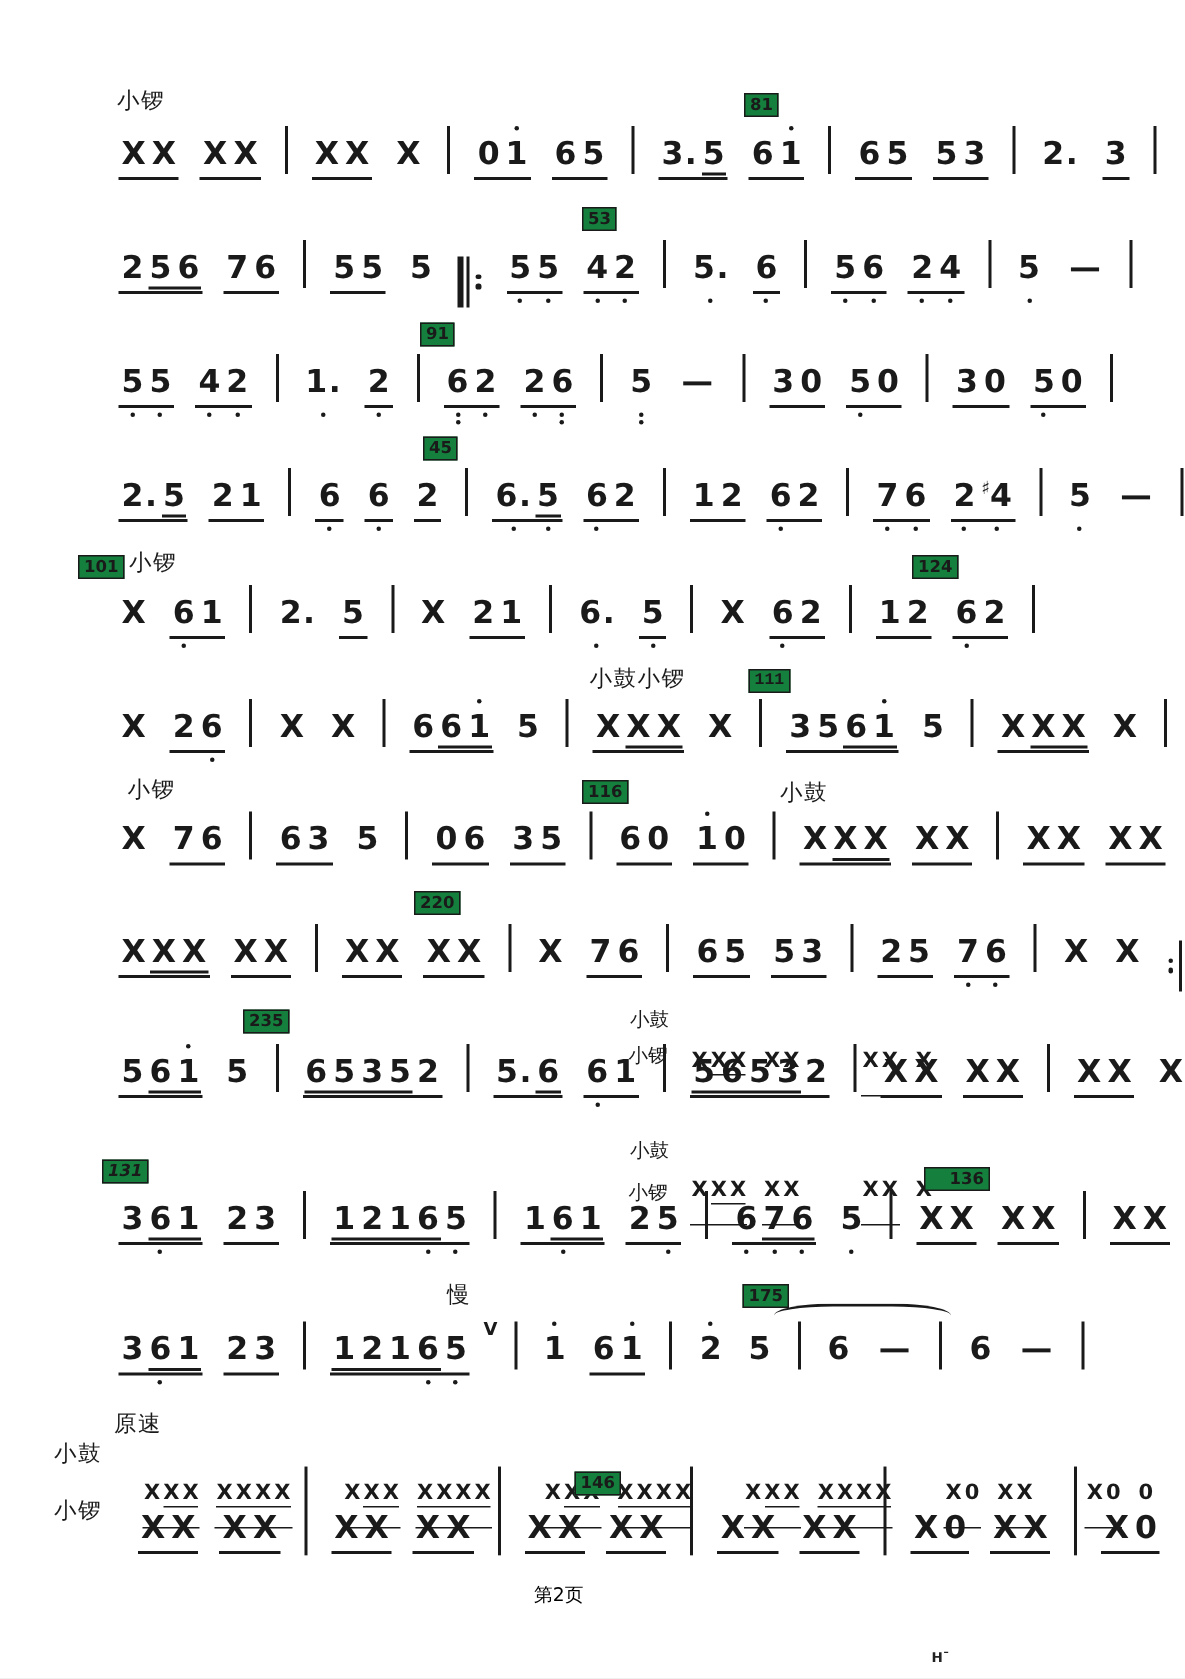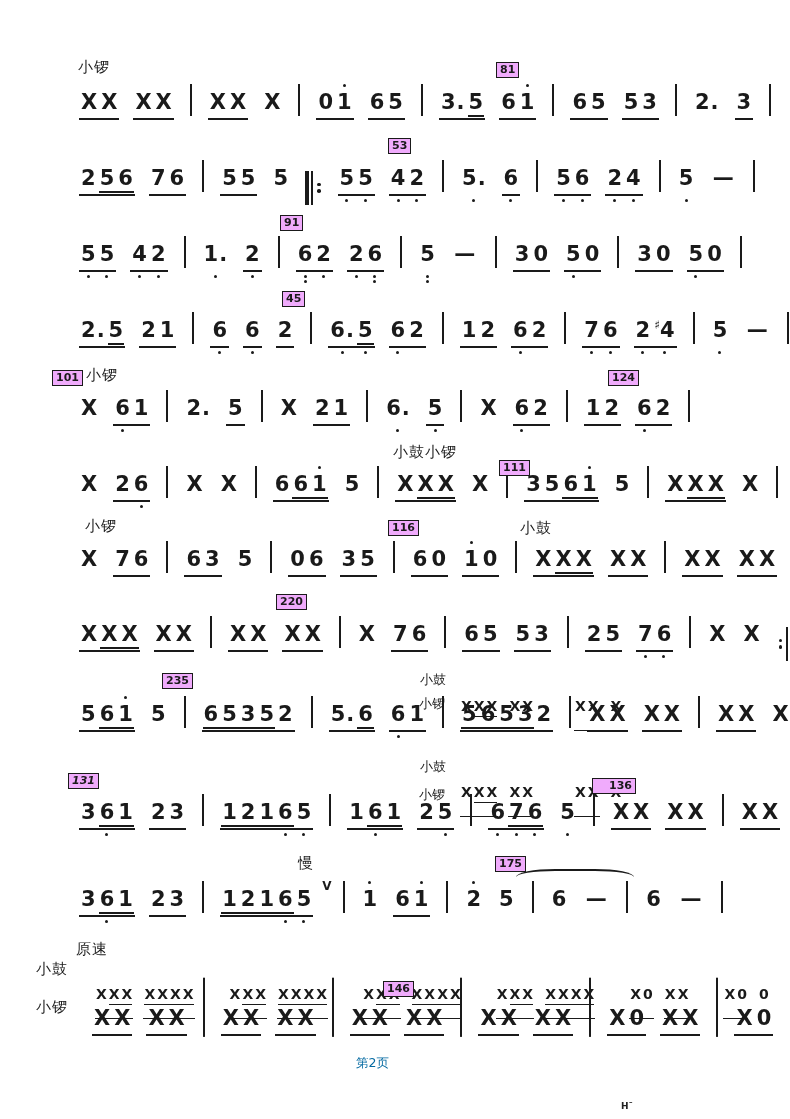--- a/index.html
+++ b/index.html
@@ -28,25 +28,25 @@
   .bar.tall{transform:scaleY(1.85);transform-origin:50% 82%;}
   .rpt{display:inline-block;vertical-align:-7px;margin:0 8px;}
   .rpt i{display:inline-block;background:#1a1a1a;height:34px;vertical-align:middle;}
   .rpt .thick{width:4px;}
   .rpt .thin{width:2px;margin:0 2px;}
   .rdots{display:inline-block;vertical-align:middle;margin:0 2px;}
   .rdots b{display:block;width:3.5px;height:3.5px;border-radius:50%;background:#1a1a1a;margin:3px 0;}
   .bv{font-size:12px;font-weight:bold;vertical-align:16px;margin:0 2px;}
   .spc{display:inline-block;}
   .mbox{position:absolute;border:1.5px solid #1a1a1a;font-size:11px;font-weight:bold;
-        padding:0 3px;line-height:14px;background:#f0abfc;}
+        padding:0 3px;line-height:14px;background:#15803d;}
   .lbl{position:absolute;font-size:15px;letter-spacing:1px;}
   .lbl.sm{font-size:13px;letter-spacing:0;}
   .arc{position:absolute;height:14px;border-top:2px solid #1a1a1a;border-radius:50%/ 12px;}
-  .footer{position:absolute;font-size:12.5px;color:#0369a1;}
+  .footer{position:absolute;font-size:12.5px;color:#000000;}
   .corner{position:absolute;font-size:9px;font-weight:bold;color:#222;}
 </style>
 </head>
 <body>
 
 <div class="page">
   <div id="score">
       <div class="row " style="top: 84px; left: 72px;"><span class="grp u1"><span class="note">X</span><span class="note">X</span></span><span class="grp u1"><span class="note">X</span><span class="note">X</span></span><span class="bar"></span><span class="grp u1"><span class="note">X</span><span class="note">X</span></span><span class="grp"><span class="note">X</span></span><span class="bar"></span><span class="grp u1"><span class="note">0</span><span class="note">1<span class="nda"></span></span></span><span class="grp u1"><span class="note">6</span><span class="note">5</span></span><span class="bar"></span><span class="grp u1"><span class="note">3<span class="aug">.</span></span><span class="sub"><span class="note">5</span></span></span><span class="grp u1"><span class="note">6</span><span class="note">1<span class="nda"></span></span></span><span class="bar"></span><span class="grp u1"><span class="note">6</span><span class="note">5</span></span><span class="grp u1"><span class="note">5</span><span class="note">3</span></span><span class="bar"></span><span class="grp"><span class="note">2<span class="aug">.</span></span></span><span class="grp u1"><span class="note">3</span></span><span class="bar"></span></div>
       <div class="row " style="top: 160px; left: 72px;"><span class="grp u1"><span class="note">2</span><span class="sub"><span class="note">5</span><span class="note">6</span></span></span><span class="grp u1"><span class="note">7</span><span class="note">6</span></span><span class="bar"></span><span class="grp u1"><span class="note">5</span><span class="note">5</span></span><span class="grp"><span class="note">5</span></span><span class="rpt"><i class="thick"></i><i class="thin"></i><span class="rdots"><b></b><b></b></span></span><span class="grp u1"><span class="note">5<span class="ndb"></span></span><span class="note">5<span class="ndb"></span></span></span><span class="grp u1"><span class="note">4<span class="ndb"></span></span><span class="note">2<span class="ndb"></span></span></span><span class="bar"></span><span class="grp"><span class="note">5<span class="aug">.</span><span class="ndb"></span></span></span><span class="grp u1"><span class="note">6<span class="ndb"></span></span></span><span class="bar"></span><span class="grp u1"><span class="note">5<span class="ndb"></span></span><span class="note">6<span class="ndb"></span></span></span><span class="grp u1"><span class="note">2<span class="ndb"></span></span><span class="note">4<span class="ndb"></span></span></span><span class="bar"></span><span class="grp"><span class="note">5<span class="ndb"></span></span></span><span class="grp"><span class="note dash">—</span></span><span class="bar"></span></div>
       <div class="row " style="top: 236px; left: 72px;"><span class="grp u1"><span class="note">5<span class="ndb"></span></span><span class="note">5<span class="ndb"></span></span></span><span class="grp u1"><span class="note">4<span class="ndb"></span></span><span class="note">2<span class="ndb"></span></span></span><span class="bar"></span><span class="grp"><span class="note">1<span class="aug">.</span><span class="ndb"></span></span></span><span class="grp u1"><span class="note">2<span class="ndb"></span></span></span><span class="bar"></span><span class="grp u1"><span class="note">6<span class="ndb"></span><span class="ndb2"></span></span><span class="note">2<span class="ndb"></span></span></span><span class="grp u1"><span class="note">2<span class="ndb"></span></span><span class="note">6<span class="ndb"></span><span class="ndb2"></span></span></span><span class="bar"></span><span class="grp"><span class="note">5<span class="ndb"></span><span class="ndb2"></span></span></span><span class="grp"><span class="note dash">—</span></span><span class="bar"></span><span class="grp u1"><span class="note">3</span><span class="note">0</span></span><span class="grp u1"><span class="note">5<span class="ndb"></span></span><span class="note">0</span></span><span class="bar"></span><span class="grp u1"><span class="note">3</span><span class="note">0</span></span><span class="grp u1"><span class="note">5<span class="ndb"></span></span><span class="note">0</span></span><span class="bar"></span></div>
@@ -64,32 +64,32 @@
       <div class="row " style="top: 1000px; left: 85px;"><span class="grp u1"><span class="note">X</span><span class="note">X</span></span><span class="grp u1"><span class="note">X</span><span class="note">X</span></span><span class="bar tall"></span><span class="grp u1"><span class="note">X</span><span class="note">X</span></span><span class="grp u1"><span class="note">X</span><span class="note">X</span></span><span class="bar tall"></span><span class="grp u1"><span class="note">X</span><span class="note">X</span></span><span class="grp u1"><span class="note">X</span><span class="note">X</span></span><span class="bar tall"></span><span class="grp u1"><span class="note">X</span><span class="note">X</span></span><span class="grp u1"><span class="note">X</span><span class="note">X</span></span><span class="bar tall"></span><span class="grp u1"><span class="note">X</span><span class="note">0</span></span><span class="grp u1"><span class="note">X</span><span class="note">X</span></span><span class="bar tall"></span><span class="grp u1"><span class="note">X</span><span class="note">0</span></span><span class="grp"><span class="note">0</span></span></div>
       <div class="lbl " style="left: 78px; top: 58px;">小锣</div>
       <div class="mbox" style="left: 496px; top: 62px;">81</div>
       <div class="mbox" style="left: 388px; top: 138px;">53</div>
       <div class="mbox" style="left: 280px; top: 215px;">91</div>
       <div class="mbox" style="left: 282px; top: 291px;">45</div>
       <div class="mbox" style="left: 52px; top: 370px;">101</div>
       <div class="lbl " style="left: 86px; top: 366px;">小锣</div>
       <div class="mbox" style="left: 608px; top: 370px;">124</div>
       <div class="lbl " style="left: 393px; top: 443px;">小鼓小锣</div>
-      <div class="mbox" style="left: 499px; top: 460px;">111</div>
+      <div class="mbox" style="left: 499px; top: 446px; font-family: Liberation Mono, monospace;">111</div>
       <div class="lbl " style="left: 85px; top: 517px;">小锣</div>
       <div class="mbox" style="left: 388px; top: 520px;">116</div>
       <div class="lbl " style="left: 520px; top: 519px;">小鼓</div>
       <div class="mbox" style="left: 276px; top: 594px;">220</div>
       <div class="mbox" style="left: 162px; top: 673px;">235</div>
       <div class="lbl sm" style="left: 420px; top: 671px;">小鼓</div>
       <div class="lbl sm" style="left: 419px; top: 695px;">小锣</div>
       <div class="mbox" style="left: 68px; top: 773px; font-style: italic;">131</div>
       <div class="lbl sm" style="left: 420px; top: 758px;">小鼓</div>
       <div class="lbl sm" style="left: 419px; top: 786px;">小锣</div>
-      <div class="mbox" style="left: 592px; top: 778px; padding-left: 16px;">136</div>
+      <div class="mbox" style="left: 616px; top: 778px; padding-left: 16px;">136</div>
       <div class="lbl " style="left: 298px; top: 854px;">慢</div>
       <div class="mbox" style="left: 495px; top: 856px;">175</div>
       <div class="arc" style="width: 118px; left: 516px; top: 869px;"></div>
       <div class="lbl " style="left: 76px; top: 940px;">原速</div>
       <div class="lbl " style="left: 36px; top: 960px;">小鼓</div>
       <div class="lbl " style="left: 36px; top: 998px;">小锣</div>
       <div class="mbox" style="left: 383px; top: 981px;">146</div>
     </div>
   <div class="footer" style="left:356px;top:1055px;">第2页</div>
   <div class="corner" style="left:621px;top:1101px;">H¯</div>

